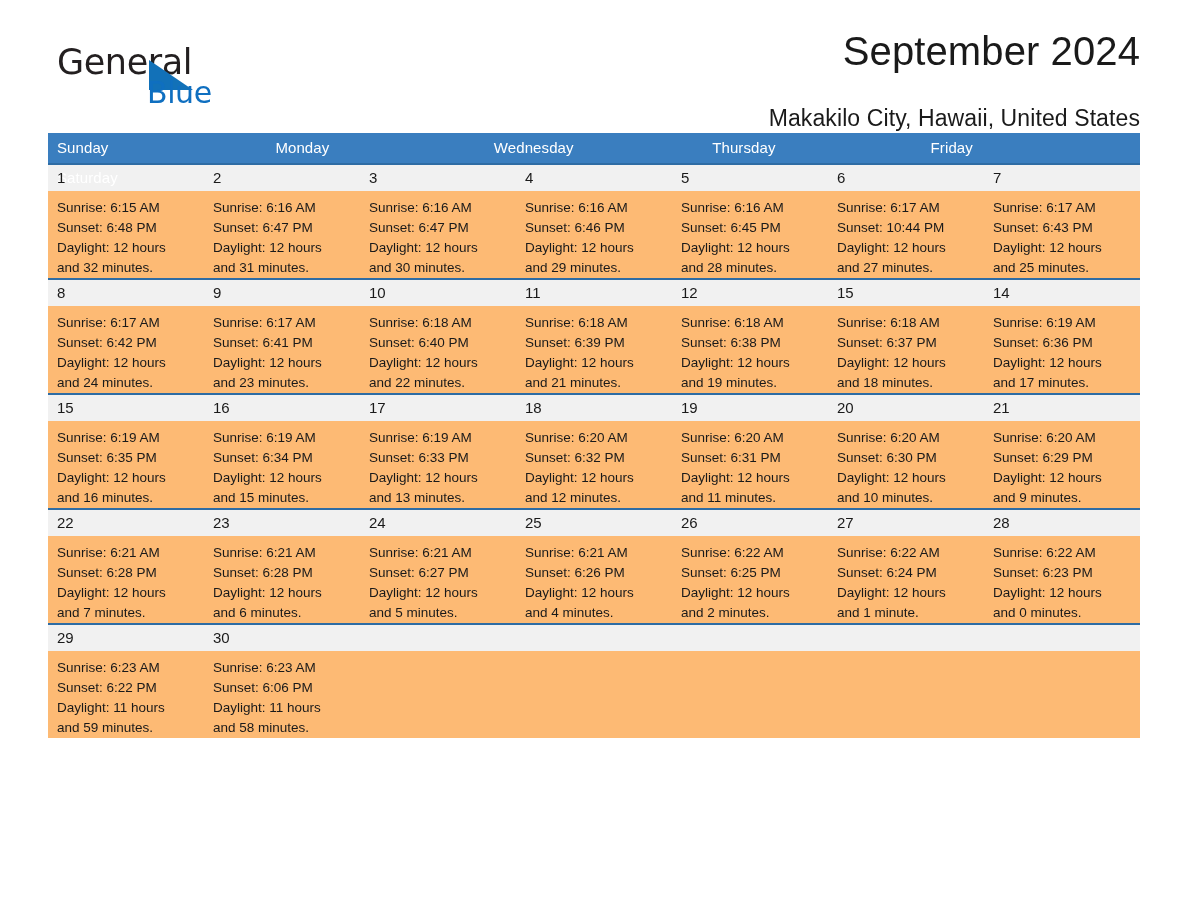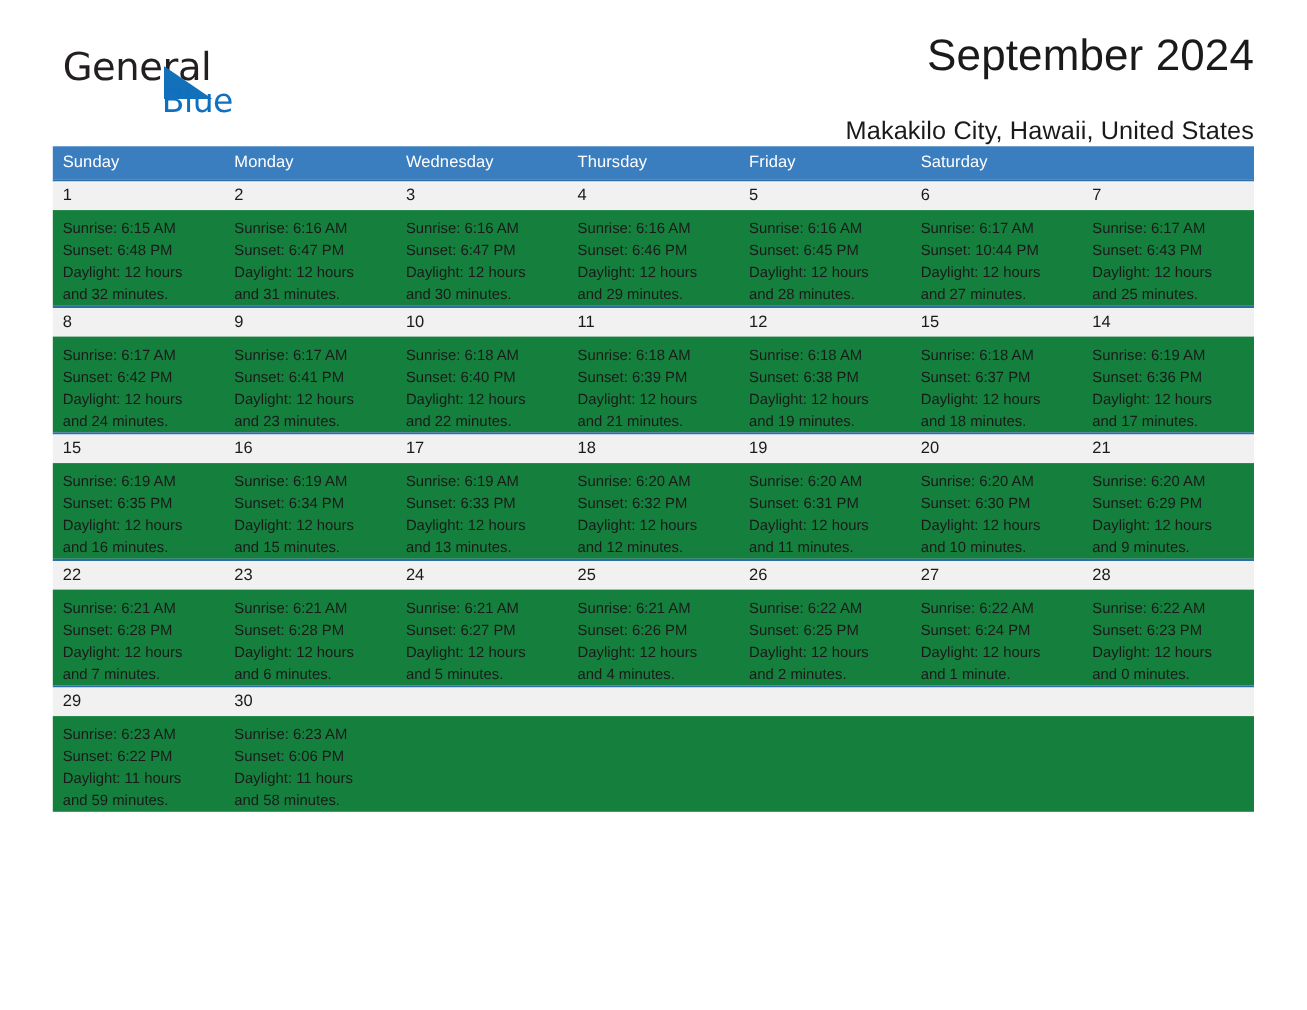--- a/index.html
+++ b/index.html
@@ -90,21 +90,21 @@
     letter-spacing: 0.1px;
   }
 
   
   .calendar {
     margin-top: 17px;
     width: 1092px;
   }
   .weekday-row {
     display: grid;
-    grid-template-columns: repeat(7, 1fr);
+    grid-template-columns: repeat(5, 1fr);
     background: #3a7ebf;
     height: 30px;
   }
   .weekday {
     color: #ffffff;
     font-size: 15px;
     line-height: 30px;
     padding-left: 9px;
     letter-spacing: 0.1px;
     white-space: nowrap;
@@ -124,21 +124,21 @@
   }
   .daynum {
     font-size: 15px;
     line-height: 26px;
     padding-left: 9px;
     color: #1a1a1a;
   }
   .week-bodies {
     display: grid;
     grid-template-columns: repeat(7, 1fr);
-    background: #15803d;
+    background: #fdba74;
     min-height: 81px;
   }
   .cell-body {
     padding: 7px 9px 0 9px;
     font-size: 13.5px;
     line-height: 20px;
     color: #1a1a1a;
   }
   .cell-body div {
     white-space: nowrap;

